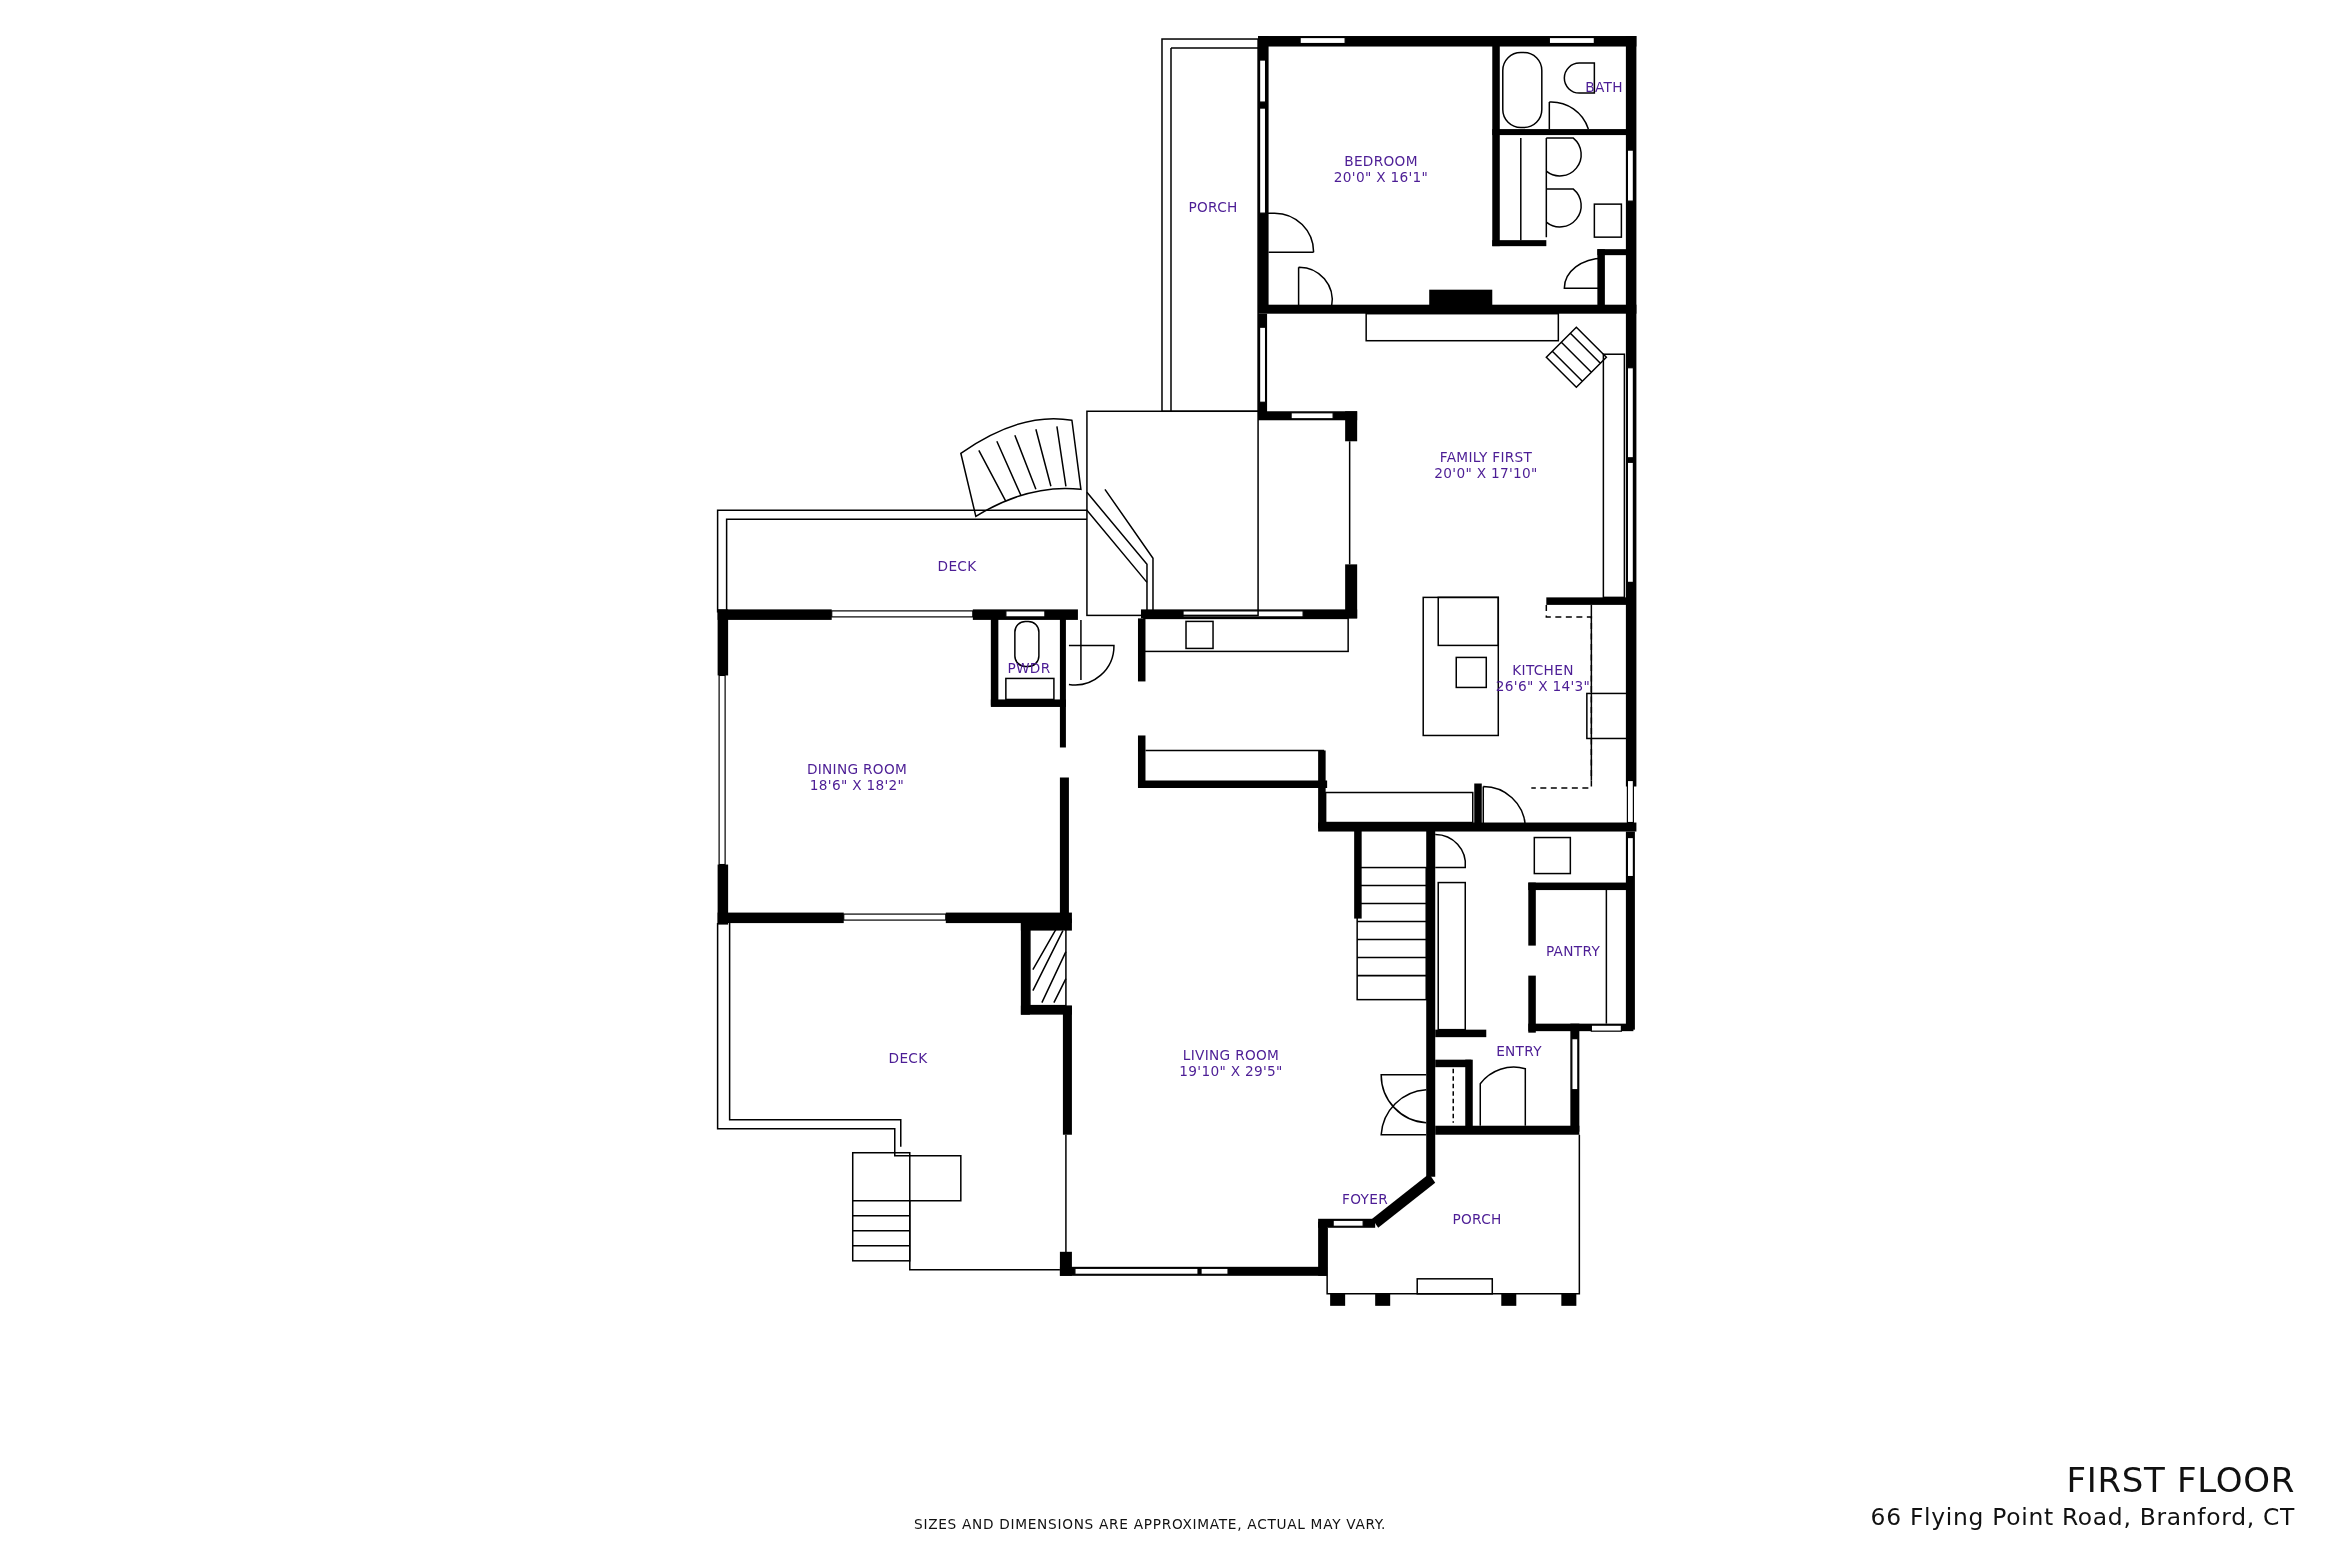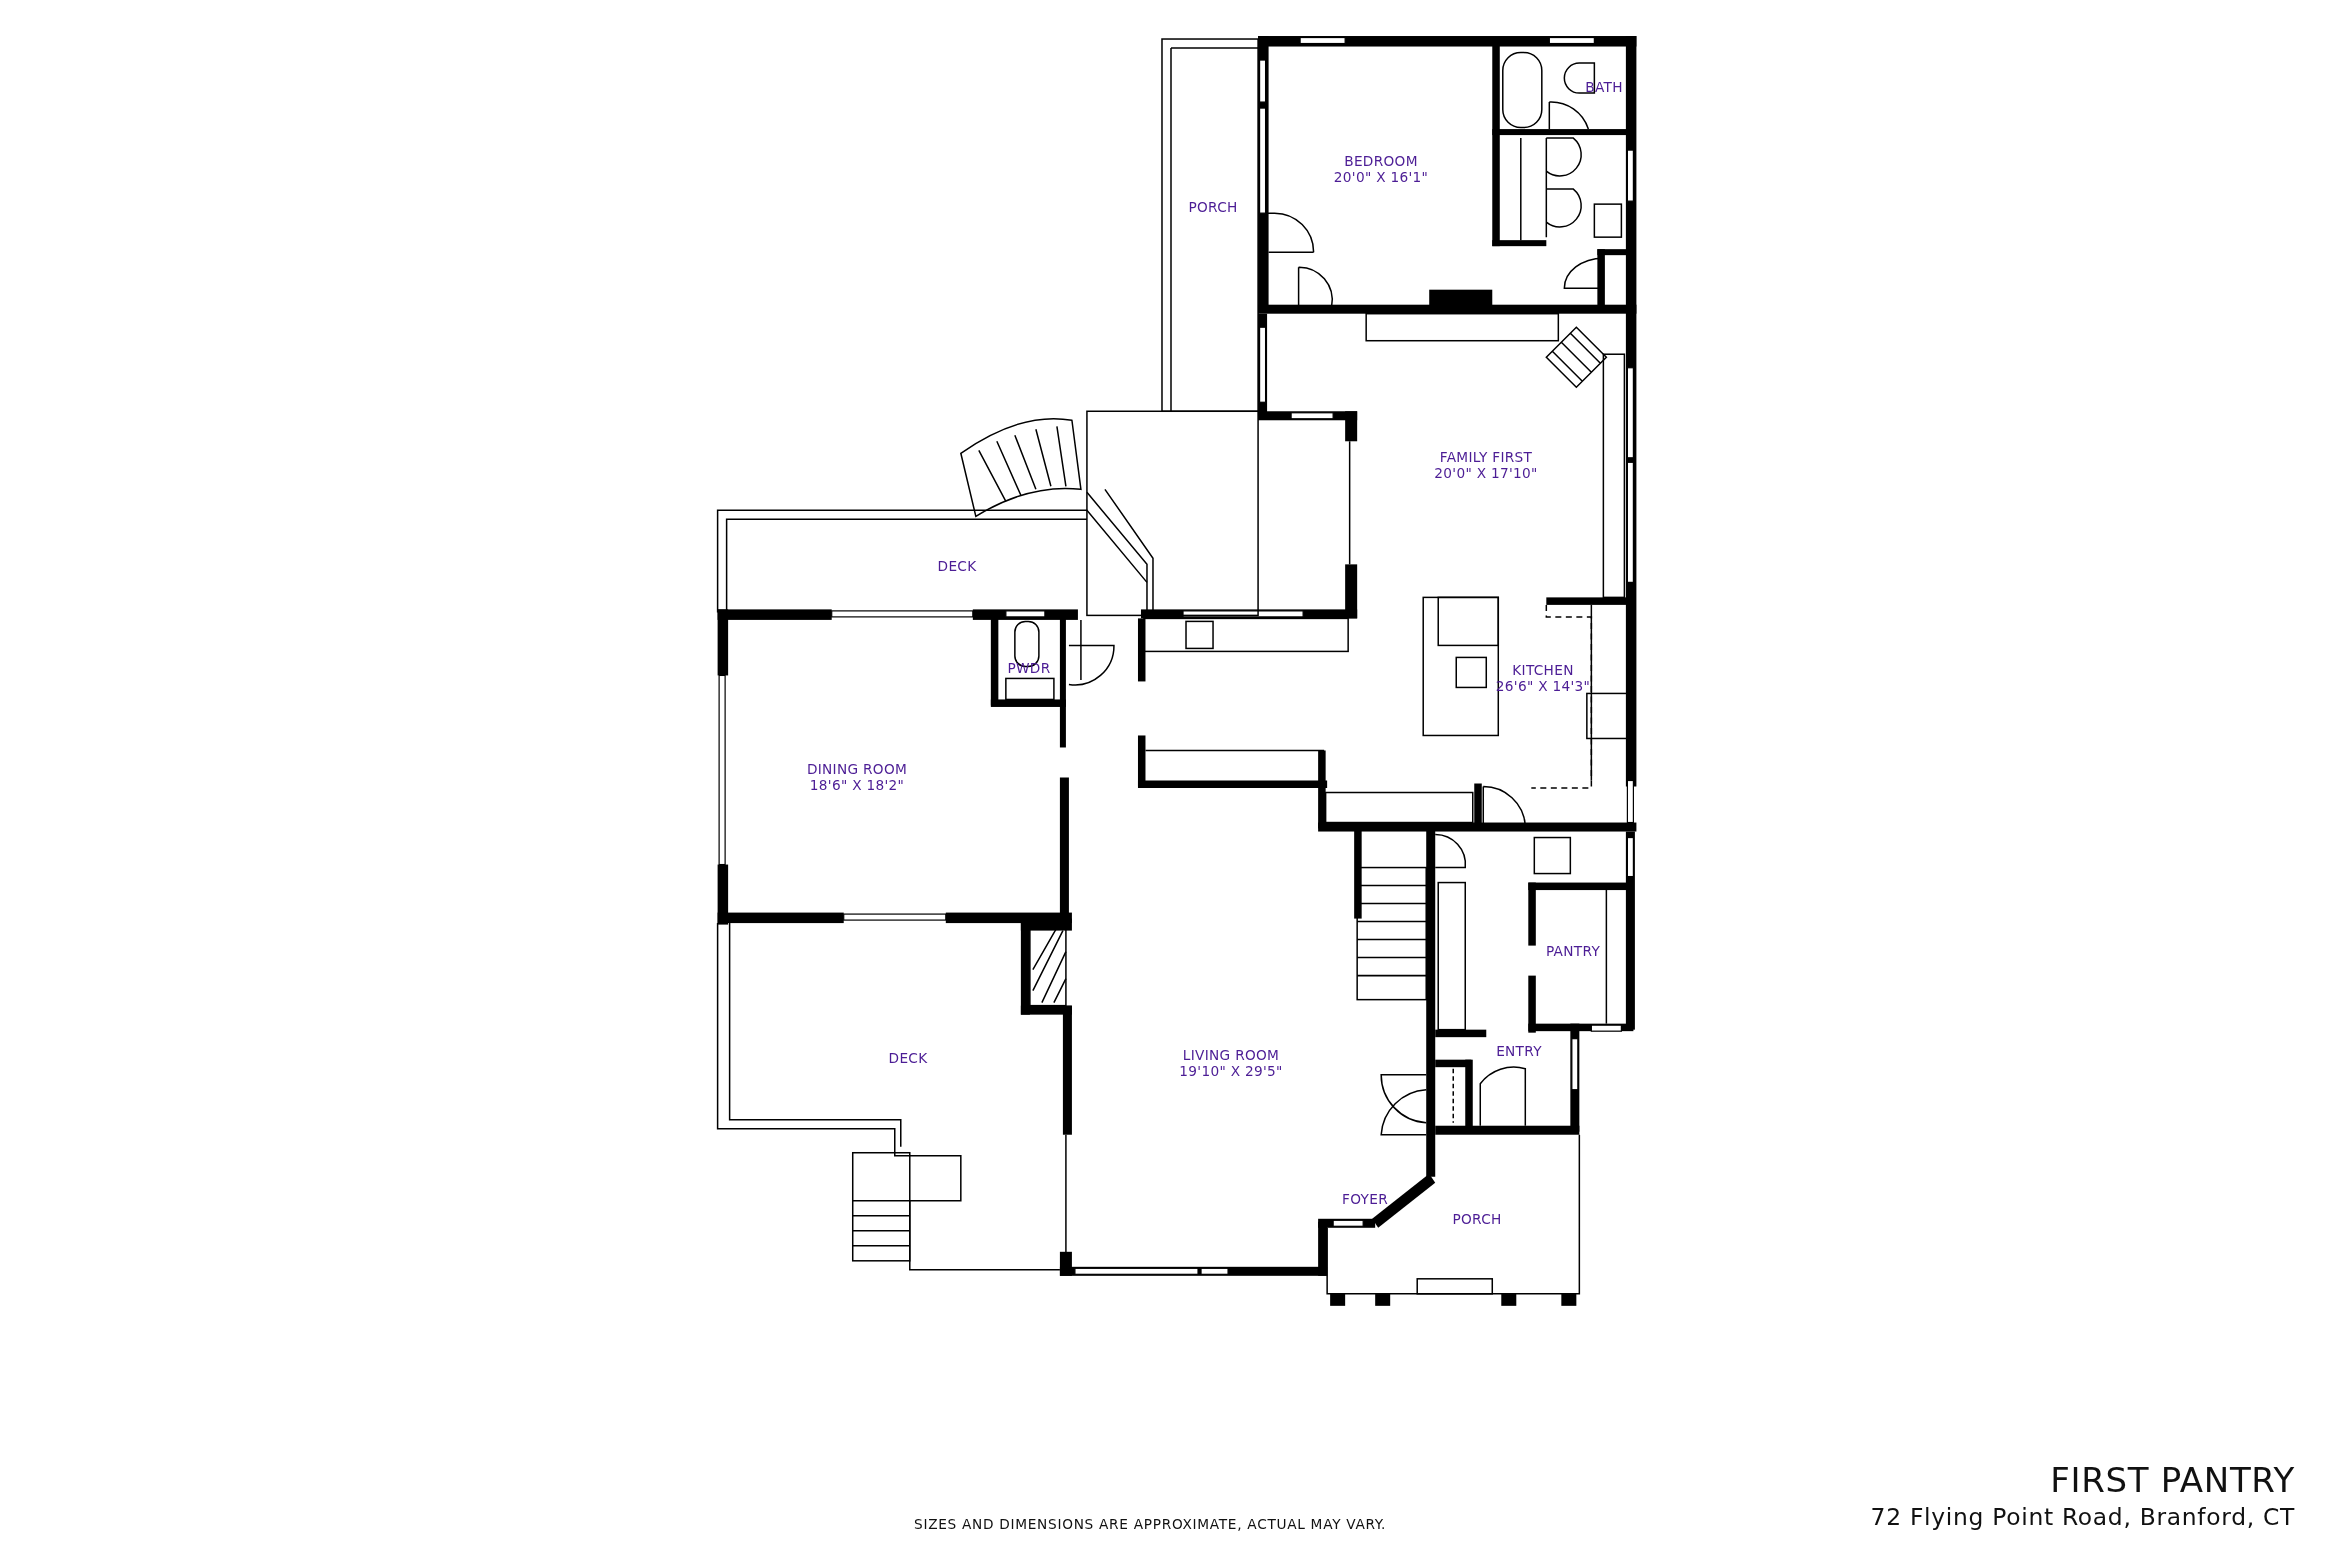--- a/index.html
+++ b/index.html
@@ -230,16 +230,16 @@
 <div class="lbl" style="left:1519px;top:1051px;">
   <span>ENTRY</span>
 </div>
 <div class="lbl" style="left:1365px;top:1199px;">
   <span>FOYER</span>
 </div>
 <div class="lbl" style="left:1477px;top:1219px;">
   <span>PORCH</span>
 </div>
 
-<div class="title">FIRST PANTRY</div>
-<div class="addr">72 Flying Point Road, Branford, CT</div>
+<div class="title">FIRST FLOOR</div>
+<div class="addr">66 Flying Point Road, Branford, CT</div>
 <div class="disc">SIZES AND DIMENSIONS ARE APPROXIMATE, ACTUAL MAY VARY.</div>
 
 
 </body></html>

